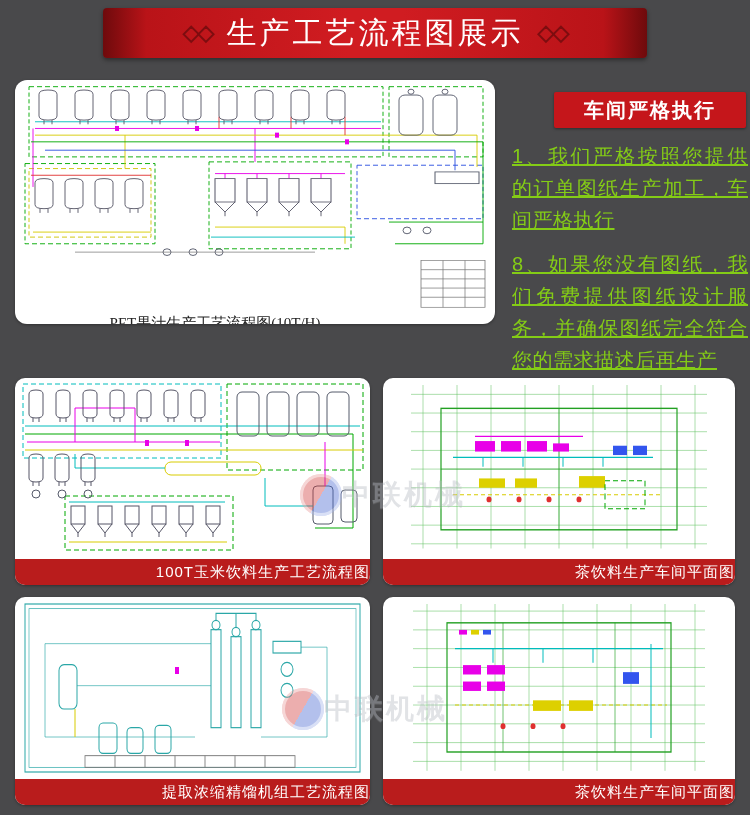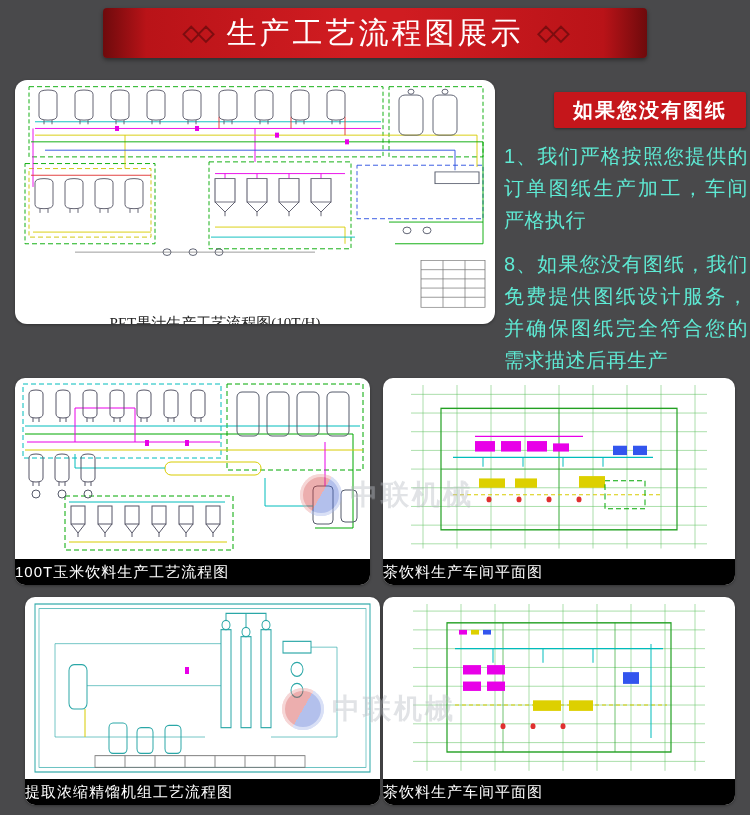--- a/index.html
+++ b/index.html
@@ -13,42 +13,42 @@
     box-shadow:0 2px 4px rgba(0,0,0,.4);}
   .banner-title{color:#ffffff;font-size:30px;font-weight:normal;letter-spacing:3px;}
   .banner-decor{color:#7d0d10;font-size:22px;font-weight:bold;letter-spacing:-2px;}
 
   
   .card{position:absolute;background:#ffffff;border-radius:10px;overflow:hidden;
     box-shadow:0 1px 3px rgba(0,0,0,.35);}
   .card-pet{left:15px;top:80px;width:480px;height:244px;border-radius:12px;}
   .card-corn{left:15px;top:378px;width:355px;height:207px;}
   .card-tea1{left:383px;top:378px;width:352px;height:207px;}
-  .card-dist{left:25px;top:597px;width:355px;height:208px;font-family:Liberation Mono, monospace;}
+  .card-dist{left:15px;top:597px;width:355px;height:208px;font-family:Liberation Mono, monospace;}
   .card-tea2{left:383px;top:597px;width:352px;height:208px;}
   .card svg.full{position:absolute;left:0;top:0;width:100%;height:100%;}
   .card svg.upper{position:absolute;left:0;top:0;width:100%;height:calc(100% - 26px);}
 
   .pet-caption{position:absolute;top:234px;left:40px;width:320px;text-align:center;
     font-family:"Liberation Serif",serif;font-size:15px;color:#222;}
 
-  .cap{position:absolute;left:0;right:0;bottom:0;height:26px;background:#000000;
+  .cap{position:absolute;left:0;right:0;bottom:0;height:26px;background:#b91c1c;
     color:#ffffff;font-size:15px;letter-spacing:1px;
-    display:flex;align-items:center;justify-content:flex-start;}
+    display:flex;align-items:center;justify-content:flex-end;}
 
   
   .col-right{position:absolute;left:500px;top:92px;width:248px;}
   .badge{width:192px;height:36px;margin-left:auto;margin-right:2px;background:#c5161b;
     color:#fff;font-size:20px;font-weight:bold;letter-spacing:2px;border-radius:2px;
     display:flex;align-items:center;justify-content:center;box-shadow:0 1px 3px rgba(0,0,0,.4);}
-  .promise-text{margin:12px 0 0 4px;color:#5eead4;font-size:20px;line-height:1.6;
-    letter-spacing:.5px;text-align:justify;}
-
-  
-  .watermark{position:absolute;display:flex;align-items:center;gap:8px;opacity:.42;z-index:6;pointer-events:none;}
+  .promise-text{margin:12px 0 0 12px;color:#84cc16;font-size:20px;line-height:1.6;
+    letter-spacing:.5px;text-align:justify;text-decoration:underline;}
+
+  
+  .watermark{position:absolute;display:flex;align-items:center;opacity:.42;z-index:6;pointer-events:none;}
   .wm1{left:300px;top:474px;}
   .wm2{left:282px;top:688px;}
   .wm-logo{width:42px;height:42px;border-radius:50%;
     background:conic-gradient(from 210deg,#d44040 0 180deg,#4c6cd4 0 360deg);
     box-shadow:inset 0 0 0 3px rgba(255,255,255,.5);}
   .wm-text{font-size:28px;font-weight:bold;color:#b9bdc4;letter-spacing:3px;text-shadow:0 1px 1px rgba(255,255,255,.4);}
 
   
   .dash-g{stroke:#00a800;fill:none;stroke-width:1;stroke-dasharray:5 3}
   .dash-y{stroke:#cfc400;fill:none;stroke-width:1;stroke-dasharray:5 3}
@@ -155,21 +155,21 @@
 
       <g class="ln-k6">
         <rect x="406" y="216" width="64" height="56"></rect>
         <path d="M406,227 H470 M406,238 H470 M406,249 H470 M406,260 H470 M428,216 V272 M450,216 V272"></path>
       </g>
     </svg>
     <div class="pet-caption">PET果汁生产工艺流程图(10T/H)</div>
   </section>
 
   <aside class="col-right">
-    <div class="badge">如果您没有图纸</div>
+    <div class="badge">车间严格执行</div>
     <p class="promise-text">1、我们严格按照您提供的订单图纸生产加工，车间严格执行</p>
     <p class="promise-text">8、如果您没有图纸，我们免费提供图纸设计服务，并确保图纸完全符合您的需求描述后再生产</p>
   </aside>
 
   <section class="card card-corn">
     <svg class="upper" viewBox="0 0 355 181" preserveAspectRatio="none">
       <defs>
         <g id="tkB" stroke="#556" fill="none" stroke-width="1">
           <path d="M0,4 Q0,0 7,0 Q14,0 14,4 V24 Q14,28 7,28 Q0,28 0,24 Z"></path>
           <line x1="4" y1="28" x2="4" y2="32"></line>

